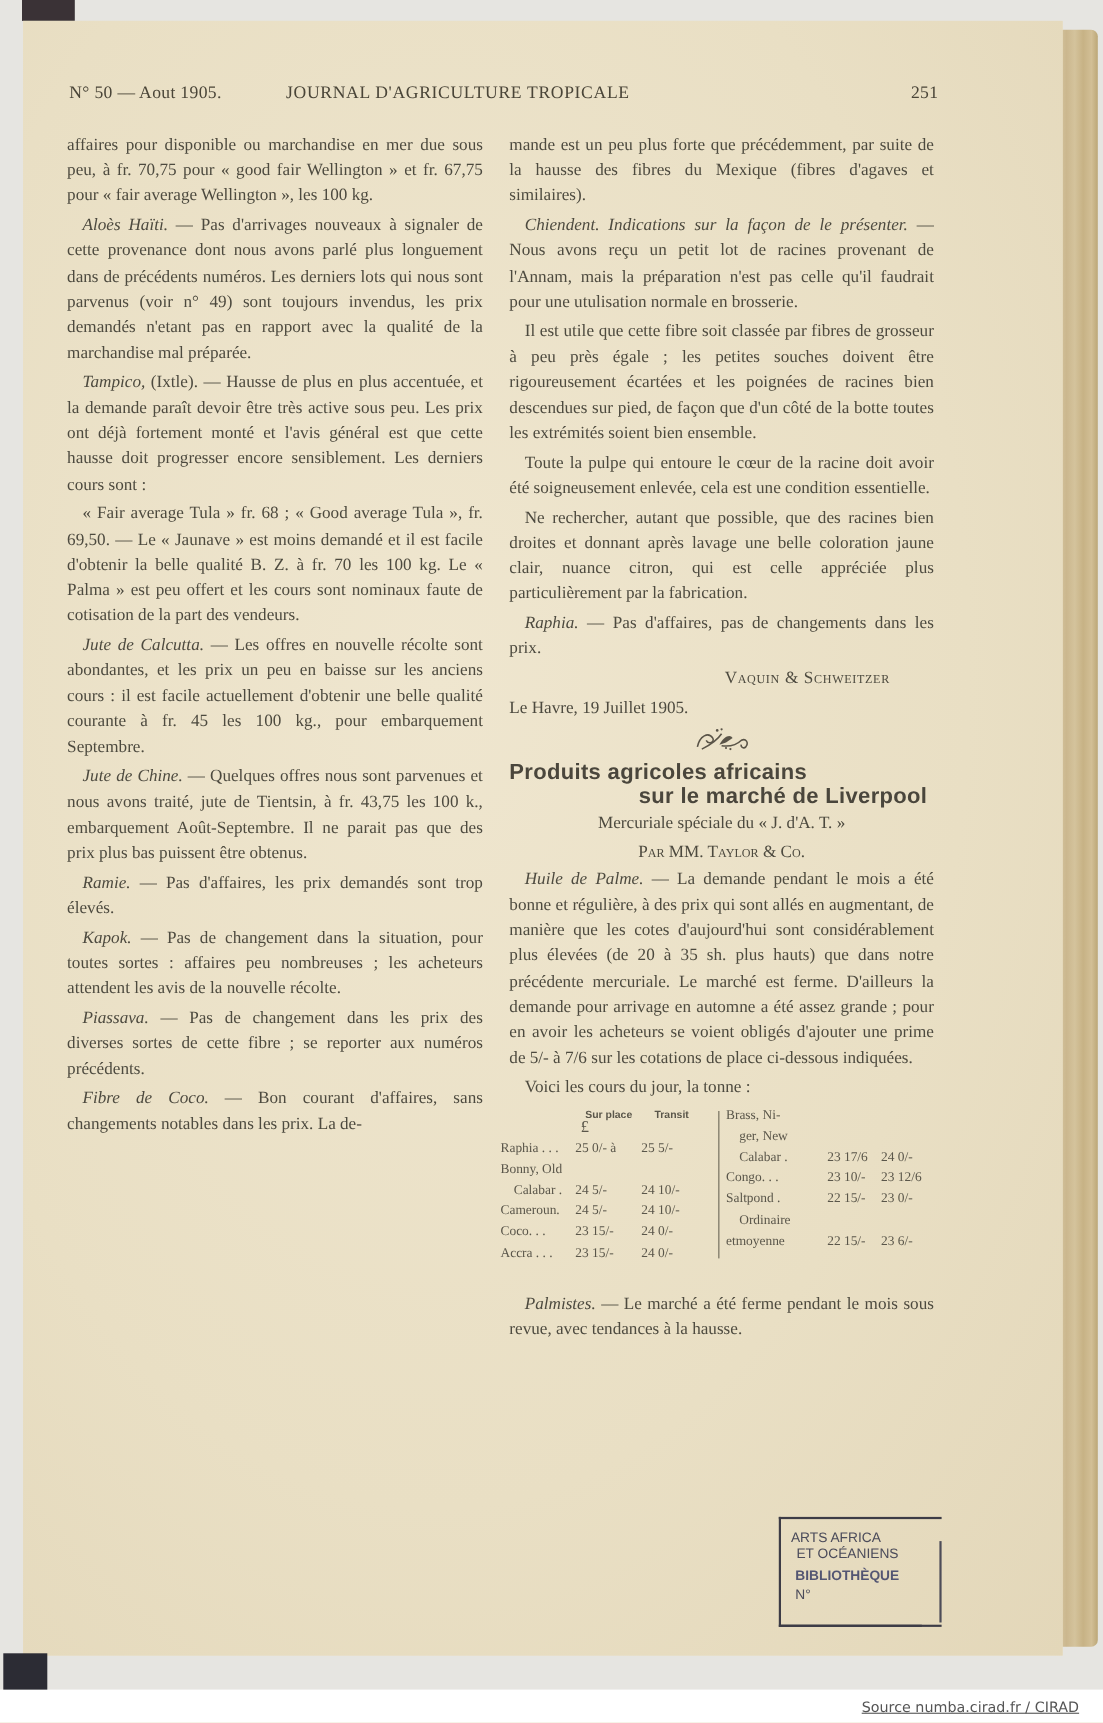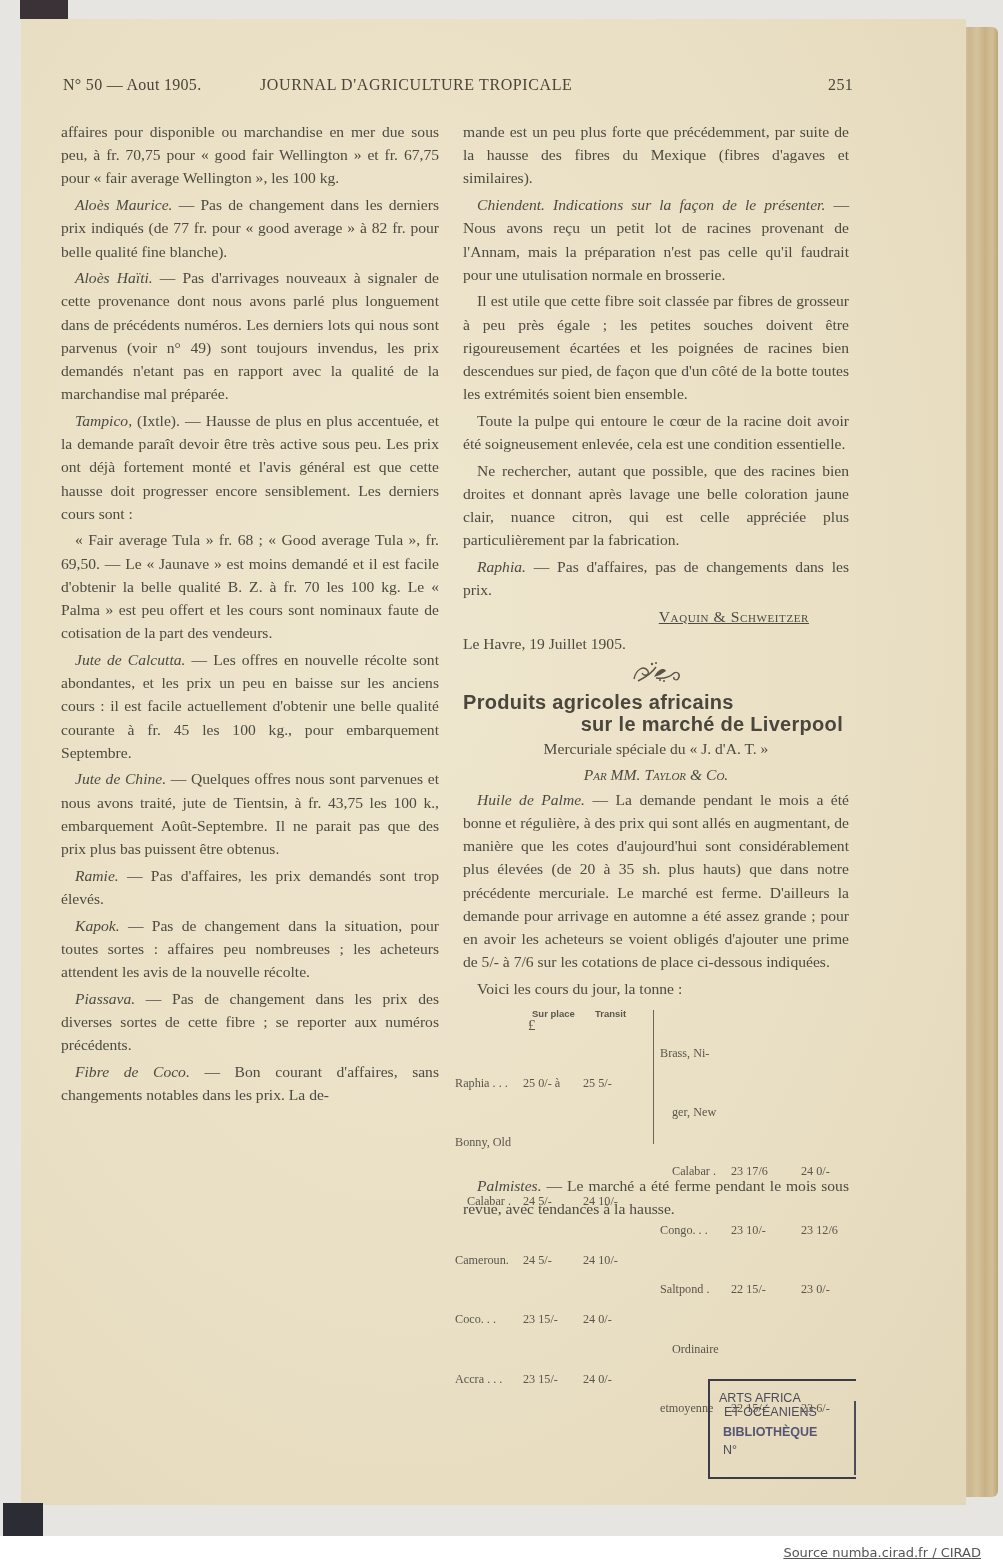--- a/index.html
+++ b/index.html
@@ -24,33 +24,33 @@
     background: linear-gradient(90deg, #d8c9a5 0%, #cbb78e 25%, #d4c39c 45%, #c7b285 65%, #d2bf96 85%, #bca777 100%);
     border-radius: 0 6px 6px 0;
   }
   .header {
     position: absolute; left: 63px; top: 76px; width: 790px;
     font-size: 16px; color: #4a4538; letter-spacing: 0.3px;
   }
   .header .issue { position: absolute; left: 0; }
   .header .journal { position: absolute; left: 197px; letter-spacing: 0.6px; }
   .header .pgnum { position: absolute; right: 0; }
-  .sc { font-variant: small-caps; font-style: italic; }
+  .sc { font-variant: small-caps; }
 
   .col {
     position: absolute; top: 120px; width: 378px;
     font-size: 15.6px; line-height: 23.2px; color: #4d4a3f;
     text-align: justify;
   }
   .col.left { left: 61px; }
   .col.right { left: 463px; width: 386px; top: 120px; }
   .col p { margin: 0 0 3.5px 0; text-indent: 0; }
   .col p.ind { text-indent: 14px; }
   .col .it { font-style: italic; }
-  .sig { text-align: right; padding-right: 40px; font-variant: small-caps; letter-spacing: 0.6px; margin: 1px 0 3px 0; text-decoration: underline; }
+  .sig { text-align: right; padding-right: 40px; font-variant: small-caps; letter-spacing: 0.6px; margin: 1px 0 3px 0; }
   .dateline { text-indent: 20px; margin-top: 4px !important; }
   .ornament { text-align: center; height: 30px; margin: 4px 0 2px 0; color: #5a5448; font-size: 22px; line-height: 30px; }
   .sec-title {
     font-family: "Liberation Sans", sans-serif; font-weight: bold;
     font-size: 20px; color: #4a463c; line-height: 22px; letter-spacing: 0.3px;
   }
   .sec-title .l2 { display: block; text-align: right; padding-right: 6px; }
   .centered { text-align: center; margin: 2px 0 !important; }
 
   .price-table {
@@ -58,26 +58,26 @@
     font-size: 12.2px; line-height: 19.2px; color: #5a564a;
   }
   .price-table .colhead {
     position: absolute; top: 0; font-family: "Liberation Sans", sans-serif;
     font-size: 9.5px; font-weight: bold; color: #5a564a;
   }
   .price-table .pound { position: absolute; top: 12px; left: 73px; font-size: 15px; }
   .tl { position: absolute; left: 0; top: 30px; width: 190px; }
   .tr { position: absolute; left: 205px; top: 0; width: 195px; }
   .vrule { position: absolute; left: 198px; top: 6px; width: 1px; height: 134px; background: #6a6556; }
-  .row { position: relative; height: 19.2px; white-space: nowrap; margin-top: 40px; }
+  .row { position: relative; height: 19.2px; white-space: nowrap; }
   .row .name { position: absolute; left: 0; }
   .row .name.indent { left: 12px; }
   .row .v1 { position: absolute; left: 68px; }
   .row .v2 { position: absolute; left: 128px; }
-  .tr .row .v1 { left: 71px; }
+  .tr .row .v1 { left: 92px; }
   .tr .row .v2 { left: 141px; }
 
   .stamp {
     position: absolute; left: 708px; top: 1367px; width: 146px; height: 96px;
     border: 2px solid #3d3c46; border-right: none;
     font-family: "Liberation Sans", sans-serif; color: #4b4b5a;
     font-size: 12.5px; line-height: 14px; margin-top: 12px;
   }
   .stamp .rb { position: absolute; right: 0; top: 20px; width: 2px; height: 74px; background: #4d4c58; }
   .stamp .bb { position: absolute; left: 0; bottom: -2px; width: 128px; height: 2px; background: #3d3c46; }
@@ -101,21 +101,20 @@
 <div class="dark-corner-bot"></div>
 
 <div class="header">
   <span class="issue">N° 50 — Aout 1905.</span>
   <span class="journal">JOURNAL D'AGRICULTURE TROPICALE</span>
   <span class="pgnum">251</span>
 </div>
 
 <div class="col left">
   <p><span class="it"></span><span>affaires pour disponible ou marchandise en mer due sous peu, à fr. 70,75 pour « good fair Wellington » et fr. 67,75 pour « fair average Wellington », les 100 kg.</span></p>
-  <p class="ind"><span class="it">Aloès Maurice.</span><span> — Pas de changement dans les derniers prix indiqués (de 77 fr. pour « good average » à 82 fr. pour belle qualité fine blanche).</span></p>
   <p class="ind"><span class="it">Aloès Haïti.</span><span> — Pas d'arrivages nouveaux à signaler de cette provenance dont nous avons parlé plus longuement dans de précédents numéros. Les derniers lots qui nous sont parvenus (voir n° 49) sont toujours invendus, les prix demandés n'etant pas en rapport avec la qualité de la marchandise mal préparée.</span></p>
   <p class="ind"><span class="it">Tampico,</span><span> (Ixtle). — Hausse de plus en plus accentuée, et la demande paraît devoir être très active sous peu. Les prix ont déjà fortement monté et l'avis général est que cette hausse doit progresser encore sensiblement. Les derniers cours sont :</span></p>
   <p class="ind"><span class="it"></span><span>« Fair average Tula » fr. 68 ; « Good average Tula », fr. 69,50. — Le « Jaunave » est moins demandé et il est facile d'obtenir la belle qualité B. Z. à fr. 70 les 100 kg. Le « Palma » est peu offert et les cours sont nominaux faute de cotisation de la part des vendeurs.</span></p>
   <p class="ind"><span class="it">Jute de Calcutta.</span><span> — Les offres en nouvelle récolte sont abondantes, et les prix un peu en baisse sur les anciens cours : il est facile actuellement d'obtenir une belle qualité courante à fr. 45 les 100 kg., pour embarquement Septembre.</span></p>
   <p class="ind"><span class="it">Jute de Chine.</span><span> — Quelques offres nous sont parvenues et nous avons traité, jute de Tientsin, à fr. 43,75 les 100 k., embarquement Août-Septembre. Il ne parait pas que des prix plus bas puissent être obtenus.</span></p>
   <p class="ind"><span class="it">Ramie.</span><span> — Pas d'affaires, les prix demandés sont trop élevés.</span></p>
   <p class="ind"><span class="it">Kapok.</span><span> — Pas de changement dans la situation, pour toutes sortes : affaires peu nombreuses ; les acheteurs attendent les avis de la nouvelle récolte.</span></p>
   <p class="ind"><span class="it">Piassava.</span><span> — Pas de changement dans les prix des diverses sortes de cette fibre ; se reporter aux numéros précédents.</span></p>
   <p class="ind"><span class="it">Fibre de Coco.</span><span> — Bon courant d'affaires, sans changements notables dans les prix. La de-</span></p>
 </div>

